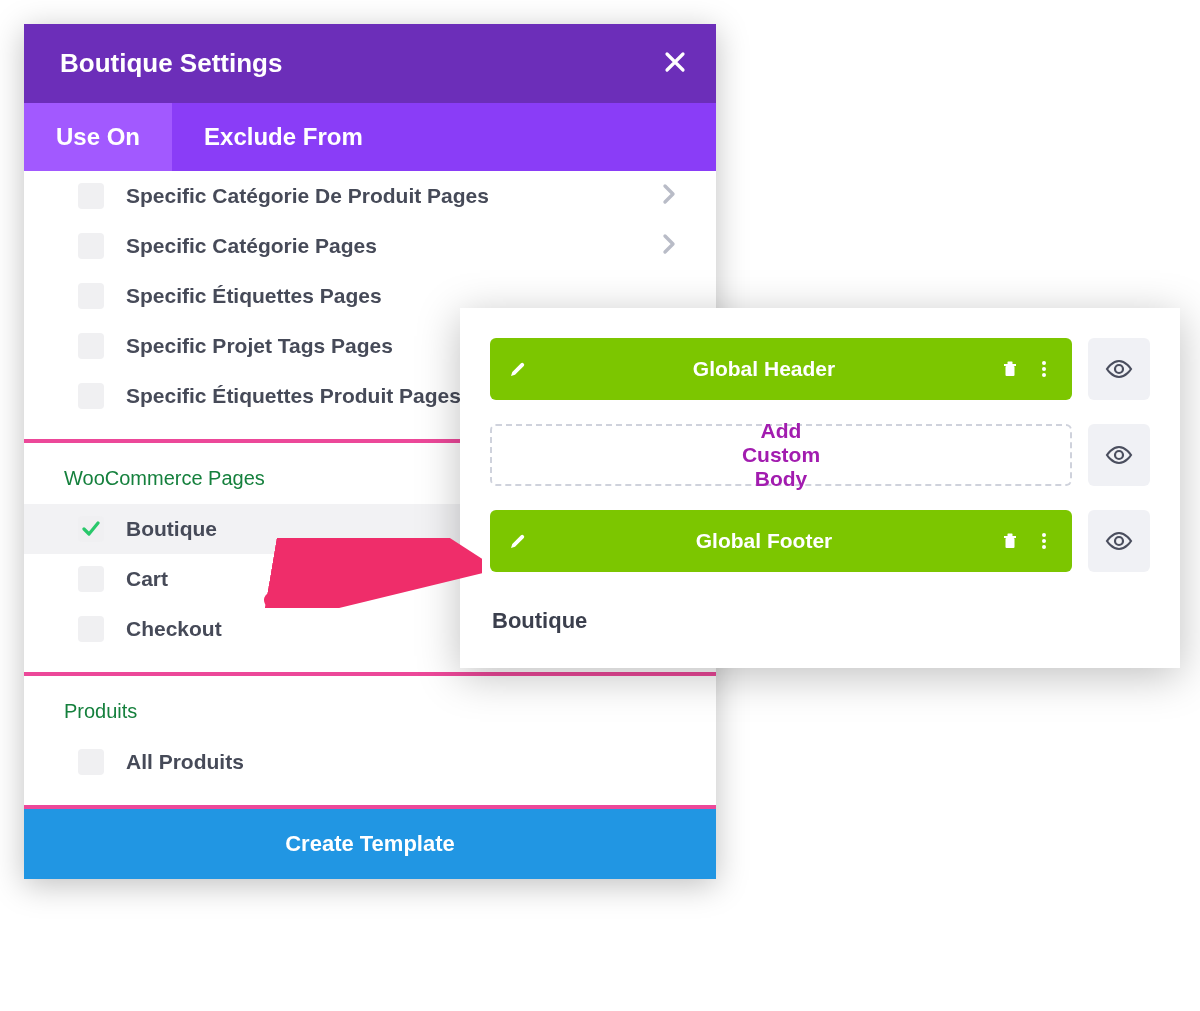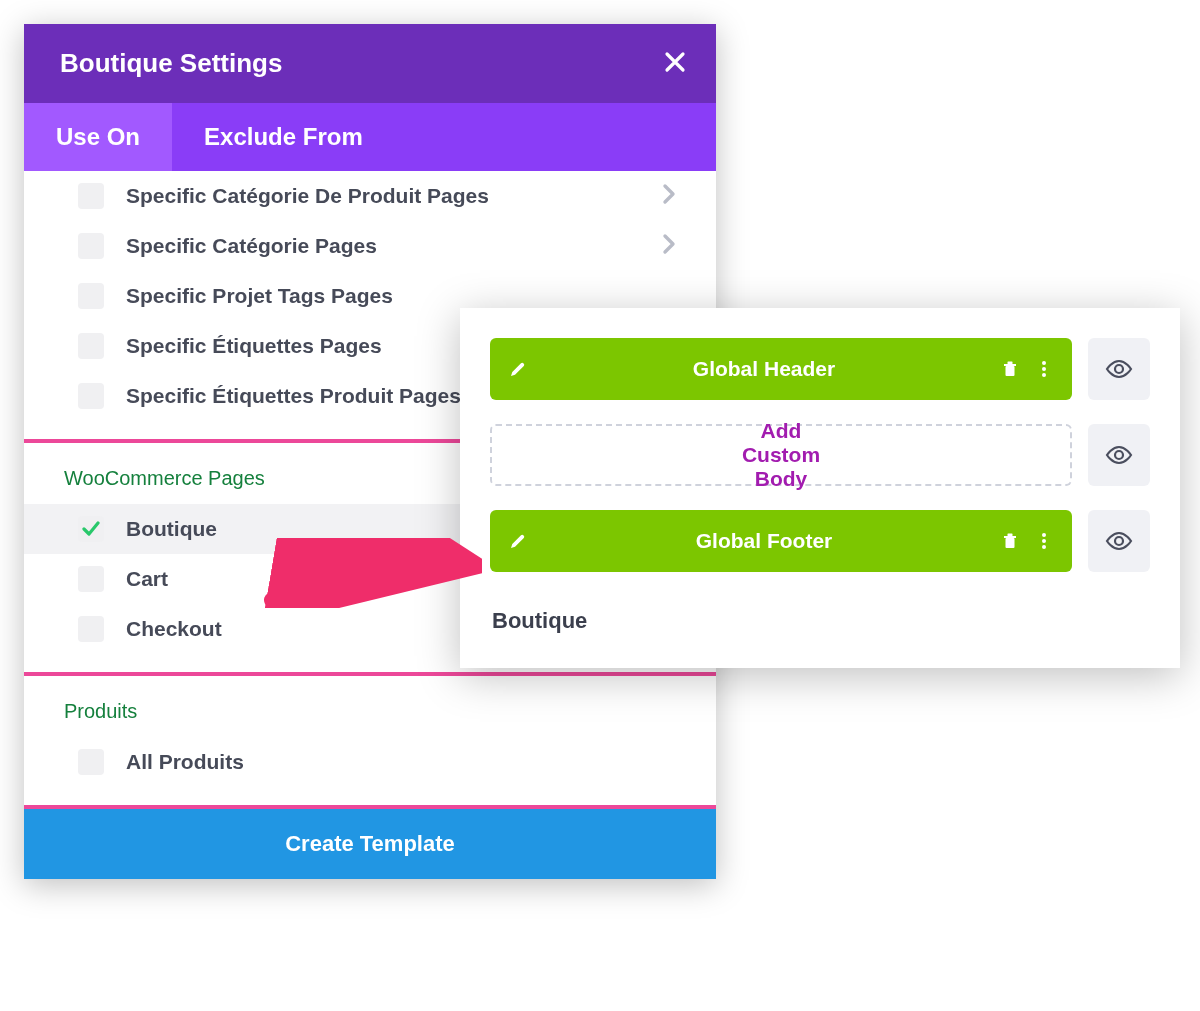--- a/index.html
+++ b/index.html
@@ -224,25 +224,25 @@
     </div>
     <div class="item">
       <div class="chk"></div>
       <div class="item-label">Specific Catégorie Pages</div>
       <span class="item-chevron"><svg width="14" height="22" viewBox="0 0 14 22">
             <path d="M3 3 L11 11 L3 19" stroke="#b9bcc7" stroke-width="3.4" fill="none" stroke-linecap="round" stroke-linejoin="round"></path>
           </svg></span>
     </div>
     <div class="item">
       <div class="chk"></div>
+      <div class="item-label">Specific Étiquettes Pages</div>
+    </div>
+    <div class="item">
+      <div class="chk"></div>
       <div class="item-label">Specific Projet Tags Pages</div>
-    </div>
-    <div class="item">
-      <div class="chk"></div>
-      <div class="item-label">Specific Étiquettes Pages</div>
     </div>
     <div class="item">
       <div class="chk"></div>
       <div class="item-label">Specific Étiquettes Produit Pages</div>
     </div>
   </div>
 
   <div class="list-section">
     <div class="section-header">WooCommerce Pages</div>
     <div class="item selected">

